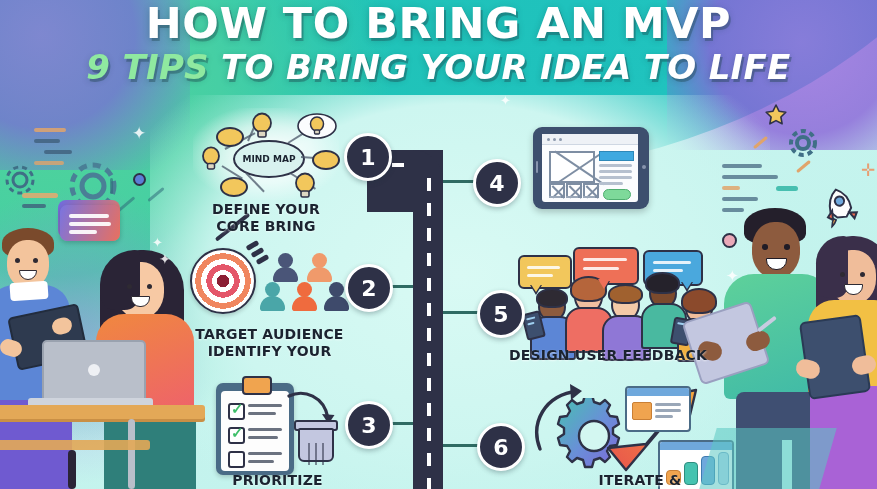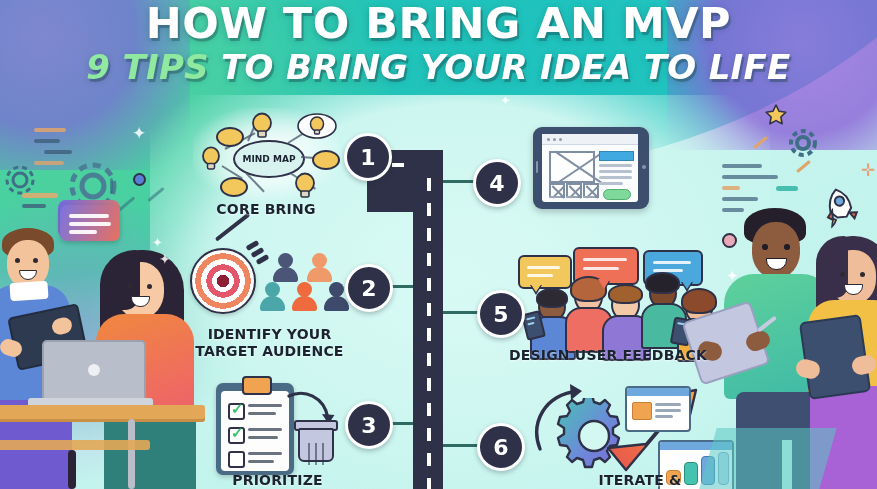--- a/index.html
+++ b/index.html
@@ -351,20 +351,21 @@
         </svg>
     </div>
     <div class="coin" style="left:216px;top:127px;"></div>
     <div class="coin" style="left:220px;top:177px;"></div>
     <div class="coin" style="left:312px;top:150px;"></div>
   </div>
   <div class="mm-core">
     <span>MIND MAP</span>
   </div>
   <div class="step-label" style="left:186px;top:201px;width:160px;">
+    <div>DEFINE YOUR</div>
     <div>CORE BRING</div>
   </div>
 
   <div class="target"></div>
   <div class="arrowshaft"></div>
   <div class="fletch" style="left:246px;top:243px;transform:rotate(-30deg);"></div>
   <div class="fletch" style="left:251px;top:250px;transform:rotate(-30deg);"></div>
   <div class="fletch" style="left:256px;top:257px;transform:rotate(-30deg);"></div>
 
   <div class="person" style="left:278px;top:253px;">
@@ -381,22 +382,22 @@
   </div>
   <div class="person" style="left:297px;top:282px;">
     <div class="p-head" style="background:#ef6b3e;"></div>
       <div class="p-body" style="background:#ef6b3e;"></div>
   </div>
   <div class="person" style="left:329px;top:282px;">
     <div class="p-head" style="background:#3e4a6b;"></div>
       <div class="p-body" style="background:#3e4a6b;"></div>
   </div>
   <div class="step-label" style="left:182px;top:326px;width:175px;">
+    <div>TARGET AUDIENCE</div>
     <div>IDENTIFY YOUR</div>
-    <div>TARGET AUDIENCE</div>
   </div>
 
   <div class="clip-board">
     <div class="clip-paper">
       <div class="chk on" style="left:7px;top:12px;">
           <span class="tick">✓</span>
         </div>
       <div class="cl-line" style="left:27px;top:13px;width:34px;"></div>
       <div class="cl-line" style="left:27px;top:21px;width:28px;"></div>
       <div class="chk on" style="left:7px;top:36px;">

